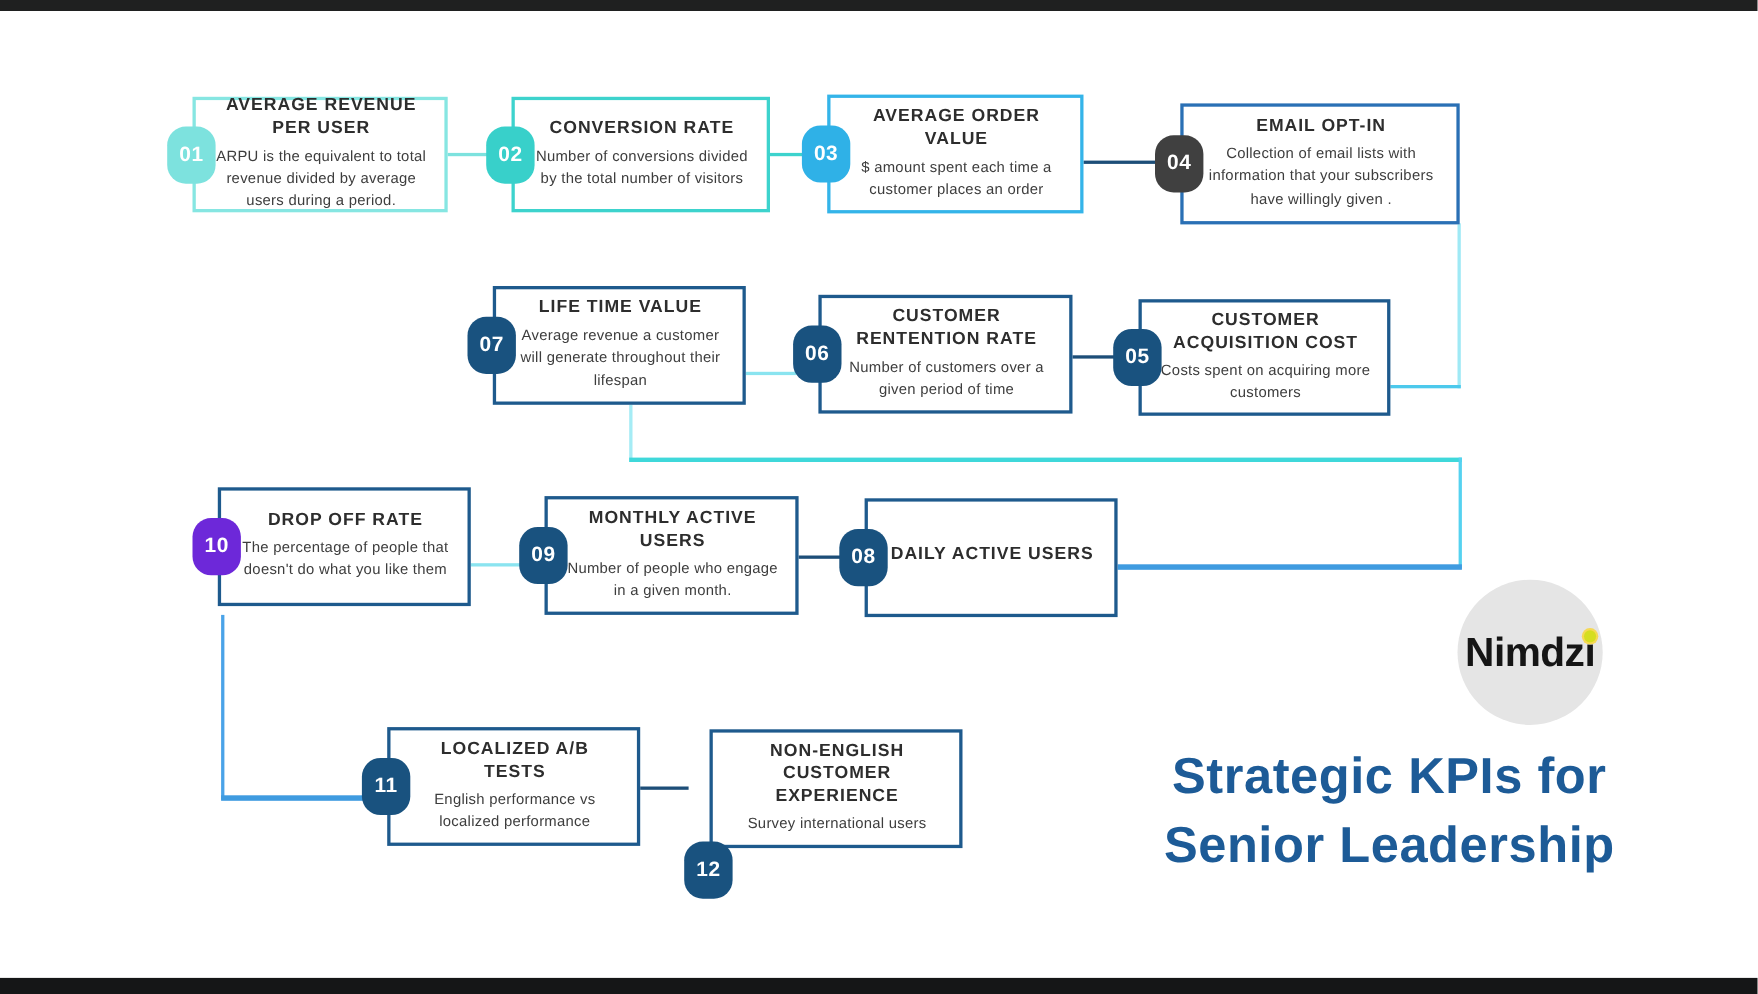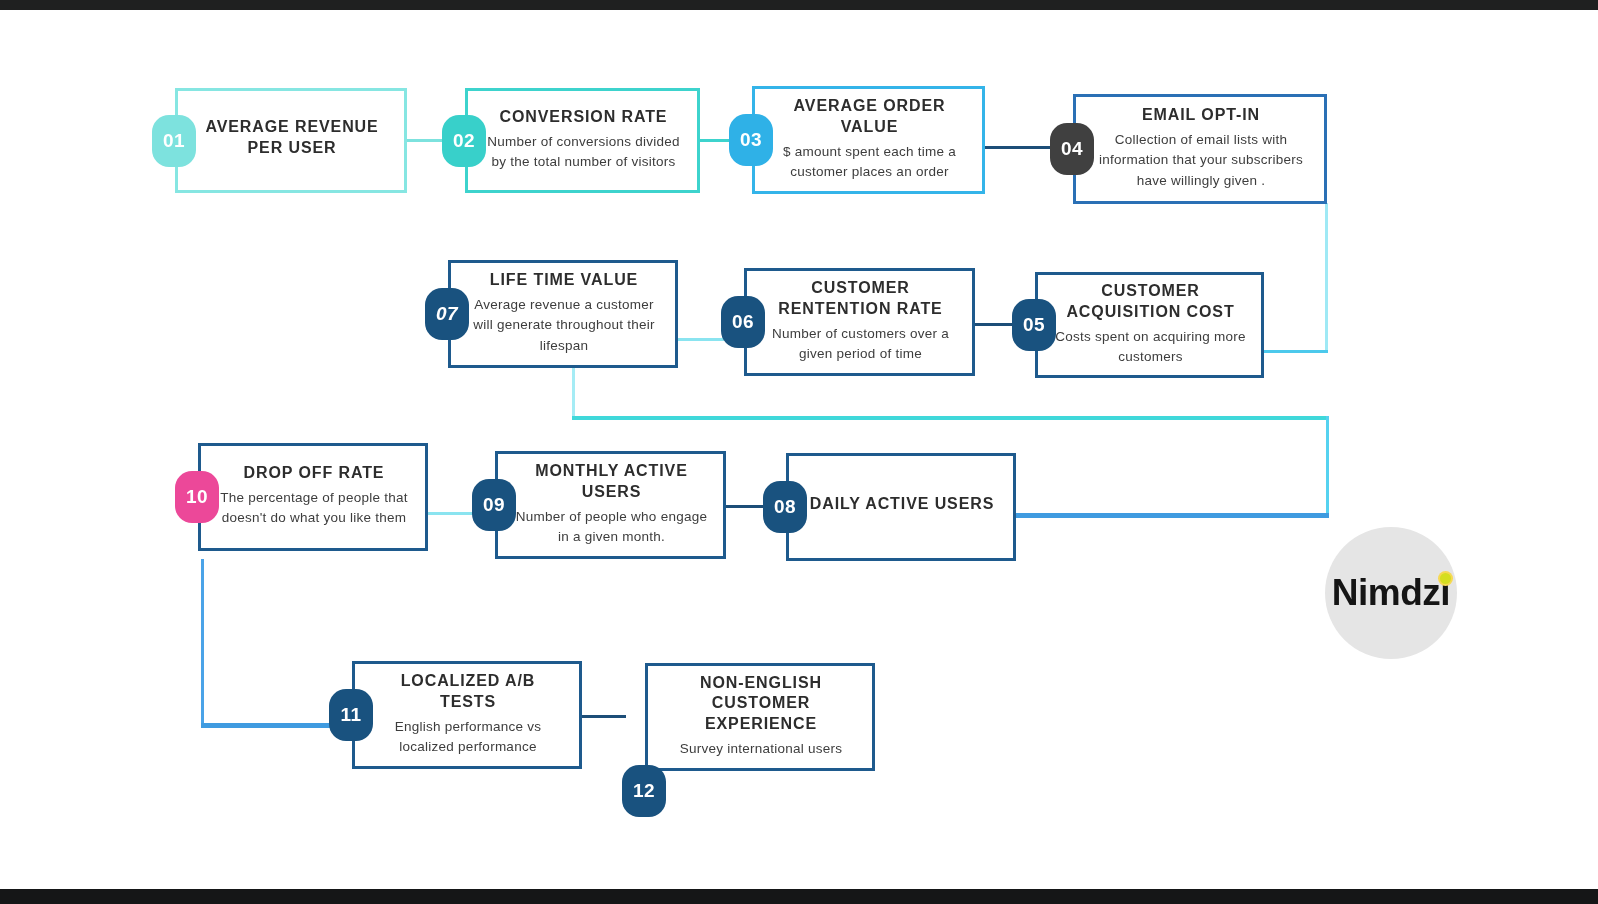--- a/index.html
+++ b/index.html
@@ -122,20 +122,21 @@
   <div class="line" style="left:426px;top:512px;width:50px;height:3px;background:#8ae4f0"></div>
   <div class="line" style="left:201px;top:559px;width:3px;height:168px;background:#4aa3e8"></div>
   <div class="line" style="left:201px;top:723px;width:132px;height:5px;background:#3f9be0"></div>
   <div class="line" style="left:580px;top:715px;width:46px;height:3px;background:#1d4e78"></div>
 
   <div class="kpi" style="left: 175px; top: 88px; width: 232px; height: 105px; border-color: rgb(134, 230, 226);">
     <div class="badge" style="background-color: rgb(125, 226, 222);">
         <span>01</span>
       </div>
     <div class="kpi-title">AVERAGE REVENUE PER USER</div>
+    <div class="kpi-desc">ARPU is the equivalent to total revenue divided by average users during a period.</div>
   </div>
 
   <div class="kpi" style="left: 465px; top: 88px; width: 235px; height: 105px; border-color: rgb(61, 211, 205);">
     <div class="badge" style="background-color: rgb(56, 208, 202);">
         <span>02</span>
       </div>
     <div class="kpi-title">CONVERSION RATE</div>
     <div class="kpi-desc">Number of conversions divided by the total number of visitors</div>
   </div>
 
@@ -149,21 +150,21 @@
 
   <div class="kpi" style="left: 1073px; top: 94px; width: 254px; height: 110px; border-color: rgb(42, 112, 181);">
     <div class="badge" style="background-color: #404040;">
         <span>04</span>
       </div>
     <div class="kpi-title">EMAIL OPT-IN</div>
     <div class="kpi-desc">Collection of email lists with information that your subscribers have willingly given .</div>
   </div>
 
   <div class="kpi" style="left: 448px; top: 260px; width: 230px; height: 108px; border-color: rgb(30, 90, 141);">
-    <div class="badge" style="background-color: rgb(25, 82, 127); font-style: italic;">
+    <div class="badge" style="background-color: rgb(25, 82, 127);">
         <span>07</span>
       </div>
     <div class="kpi-title">LIFE TIME VALUE</div>
     <div class="kpi-desc">Average revenue a customer will generate throughout their lifespan</div>
   </div>
 
   <div class="kpi" style="left: 744px; top: 268px; width: 231px; height: 108px; border-color: rgb(30, 90, 141);">
     <div class="badge" style="background-color: rgb(25, 82, 127);">
         <span>06</span>
       </div>
@@ -173,21 +174,21 @@
 
   <div class="kpi" style="left: 1035px; top: 272px; width: 229px; height: 106px; border-color: rgb(30, 90, 141);">
     <div class="badge" style="background-color: rgb(25, 82, 127);">
         <span>05</span>
       </div>
     <div class="kpi-title">CUSTOMER ACQUISITION COST</div>
     <div class="kpi-desc">Costs spent on acquiring more customers</div>
   </div>
 
   <div class="kpi" style="left: 198px; top: 443px; width: 230px; height: 108px; border-color: rgb(30, 90, 141);">
-    <div class="badge" style="background-color: #ec4899;">
+    <div class="badge" style="background-color: #6d28d9;">
         <span>10</span>
       </div>
     <div class="kpi-title">DROP OFF RATE</div>
     <div class="kpi-desc">The percentage of people that doesn't do what you like them</div>
   </div>
 
   <div class="kpi" style="left: 495px; top: 451px; width: 231px; height: 108px; border-color: rgb(30, 90, 141);">
     <div class="badge" style="background-color: rgb(25, 82, 127);">
         <span>09</span>
       </div>
@@ -218,15 +219,19 @@
     <div class="kpi-desc">Survey international users</div>
   </div>
 
   <div class="brand-circle">
     <div class="brand-text">
       <span>Nimdzi</span>
       <span class="brand-dot"></span>
     </div>
   </div>
 
+  <div class="main-title">
+    <div>Strategic KPIs for</div>
+    <div>Senior Leadership</div>
+  </div>
 
   <div class="letterbox bottom"></div>
 </div>
 
 </body></html>

